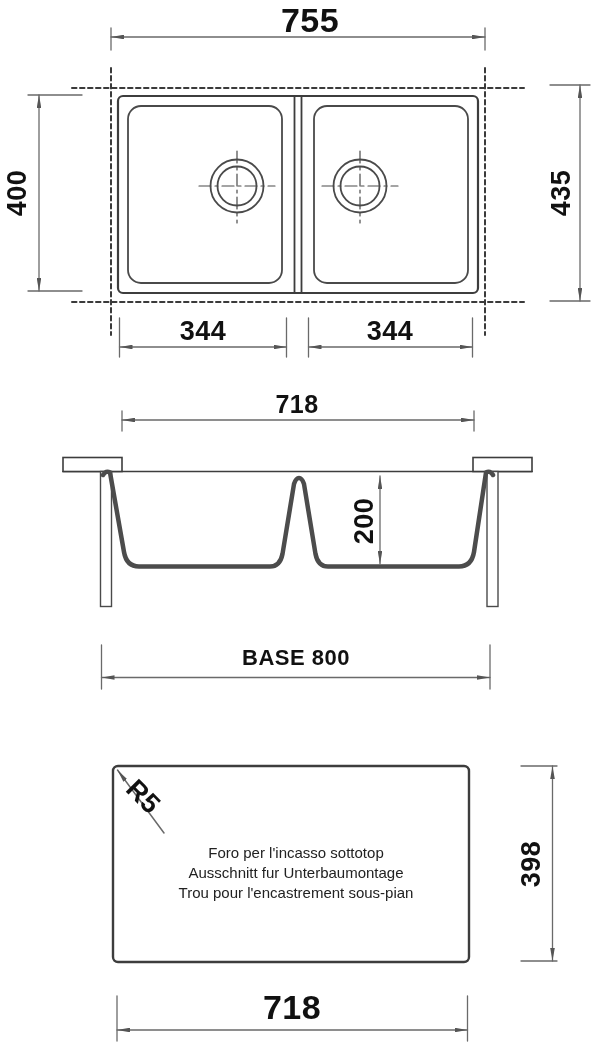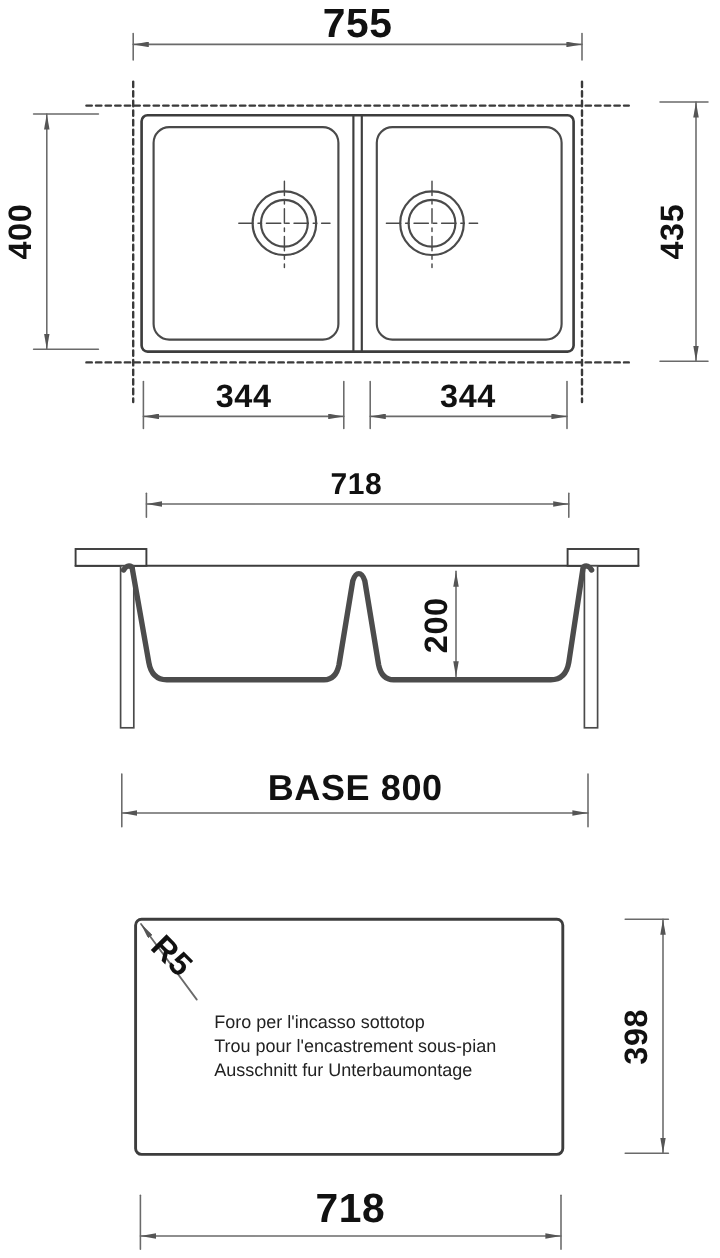--- a/index.html
+++ b/index.html
@@ -8,26 +8,26 @@
     font-family:"Liberation Sans","DejaVu Sans",sans-serif;overflow:hidden;
   }
   #canvas svg{position:absolute;left:0;top:0;}
   .dimtext{
     position:absolute;color:#111;font-weight:700;white-space:nowrap;
     transform:translate(-50%,-50%);line-height:1;letter-spacing:0.5px;
   }
   .rot{transform:translate(-50%,-50%) rotate(-90deg);}
   .rot45{transform:translate(-50%,-50%) rotate(45deg);}
   .t34{font-size:34px;}
-  .t30{font-size:30px;}
+  .t30{font-size:22px;}
   .t27{font-size:27px;}
   .t25{font-size:25px;}
   .notes{
     position:absolute;left:296px;top:843px;transform:translateX(-50%);
-    text-align:left;color:#222;font-size:15px;line-height:19.8px;
+    text-align:center;color:#222;font-size:15px;line-height:19.8px;
     font-weight:400;white-space:nowrap;
   }
 </style>
 </head>
 <body>
 
 <div id="canvas">
 
   <svg width="600" height="1048" viewBox="0 0 600 1048">
     <defs>
@@ -152,33 +152,33 @@
       </g>
 
       <g stroke="#6a6a6a" stroke-width="1.3">
         <line x1="117" y1="996" x2="117" y2="1041"></line>
         <line x1="467.5" y1="996" x2="467.5" y2="1041"></line>
         <line x1="117" y1="1030" x2="467.5" y2="1030" marker-start="url(#arr)" marker-end="url(#arr)"></line>
       </g>
     </g>
   </svg>
 
-  <div class="dimtext t34" style="left:298px;top:20px;">755</div>
+  <div class="dimtext t34" style="left:310px;top:20px;">755</div>
   <div class="dimtext t27 rot" style="left:17px;top:193px;">400</div>
   <div class="dimtext t27 rot" style="left:561px;top:193px;">435</div>
   <div class="dimtext t27" style="left:203px;top:331px;">344</div>
   <div class="dimtext t27" style="left:390px;top:331px;">344</div>
 
   <div class="dimtext t25" style="left:297px;top:404px;">718</div>
   <div class="dimtext t27 rot" style="left:364px;top:521px;">200</div>
   <div class="dimtext t30" style="left:296px;top:658px;">BASE 800</div>
 
   <div class="dimtext t27 rot45" style="left:143px;top:797px;">R5</div>
   <div class="dimtext t27 rot" style="left:531px;top:864px;">398</div>
   <div class="dimtext t34" style="left:292px;top:1007px;">718</div>
 
   <div class="notes">
     <div>Foro per l'incasso sottotop</div>
+    <div>Ausschnitt fur Unterbaumontage</div>
     <div>Trou pour l'encastrement sous-pian</div>
-    <div>Ausschnitt fur Unterbaumontage</div>
   </div>
 
 </div>
 
 </body></html>

